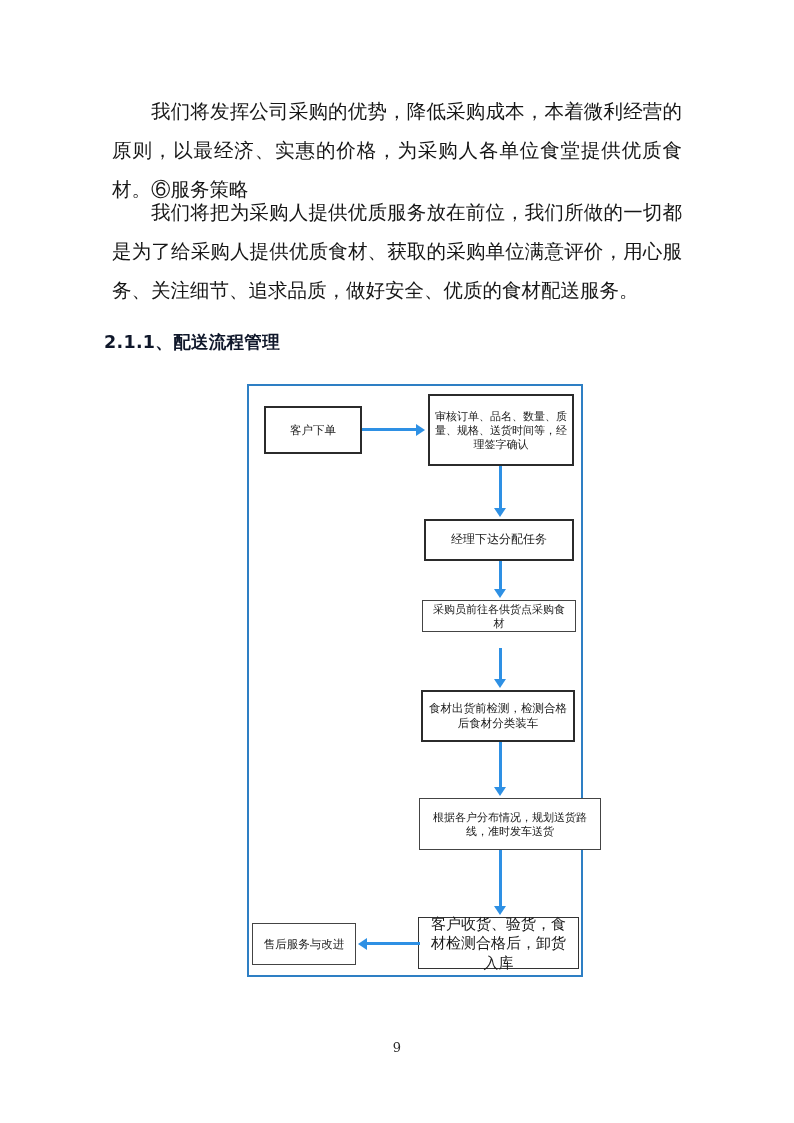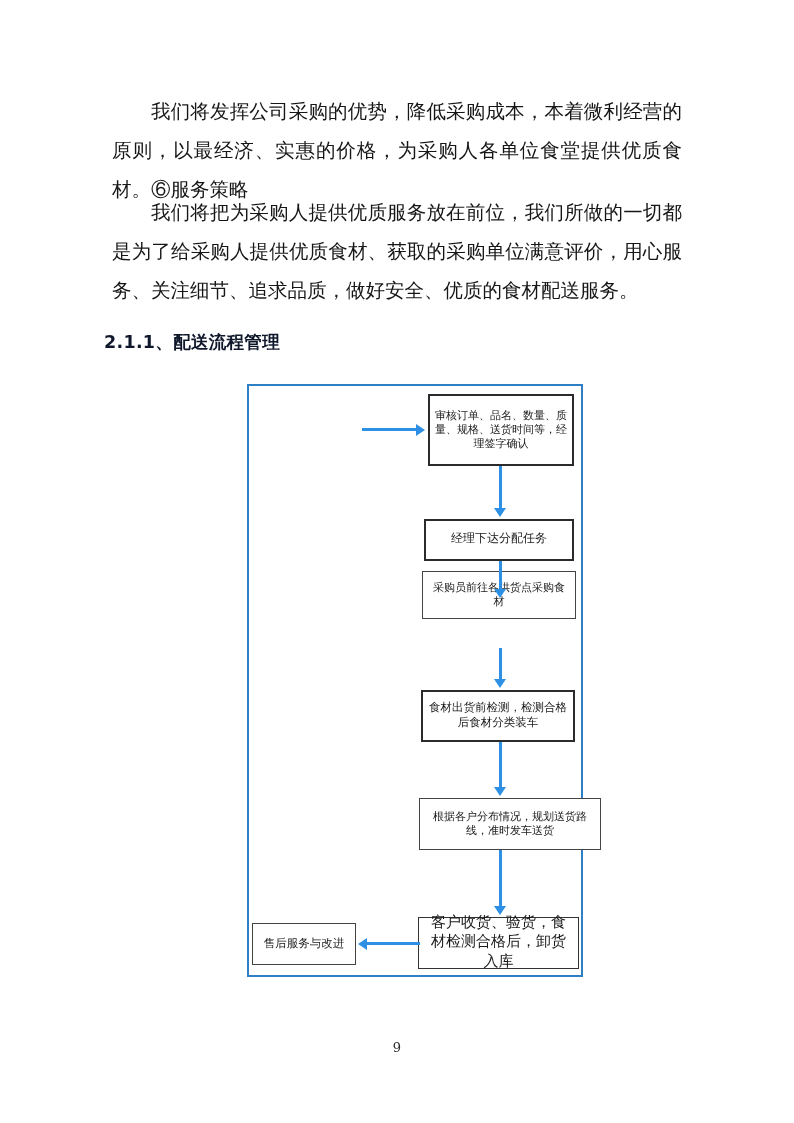--- a/index.html
+++ b/index.html
@@ -70,34 +70,34 @@
 
   
   .node {
     position: absolute;
     box-sizing: border-box;
     background: #ffffff;
     display: flex;
     align-items: center;
     justify-content: center;
     text-align: center;
-    font-family: Liberation Mono, monospace;
+    font-family: Liberation Sans, sans-serif;
     color: #1a1a1a;
     line-height: 1.30;
     padding: 2px 5px;
   }
   .node.thick  { border: 2.4px solid #2b2b2b; }
   .node.medium { border: 1.8px solid #333333; }
   .node.thin   { border: 1.1px solid #444444; }
 
   
   #node-order      { left: 264px; top: 406px; width: 98px;  height: 48px; font-size: 11.5px; }
   #node-review     { left: 428px; top: 394px; width: 146px; height: 72px; font-size: 11px; }
   #node-assign     { left: 424px; top: 519px; width: 150px; height: 42px; font-size: 12px; }
-  #node-purchase   { left: 422px; top: 571px; width: 154px; height: 48px; font-size: 11px; text-align: center; }
+  #node-purchase   { left: 422px; top: 600px; width: 154px; height: 32px; font-size: 11px; text-align: center; }
   #node-inspect    { left: 421px; top: 690px; width: 154px; height: 52px; font-size: 11.5px; }
   #node-route      { left: 419px; top: 798px; width: 182px; height: 52px; font-size: 11px; }
   #node-receive    { left: 418px; top: 917px; width: 161px; height: 52px; font-size: 15px; }
   #node-aftersales { left: 252px; top: 923px; width: 104px; height: 42px; font-size: 11.5px; }
 
   
   .conn {
     position: absolute;
     background: #2e90e4;
   }
@@ -173,20 +173,21 @@
   </div>
 
   <div class="text-block" id="para-3">
     <p>我们将把为采购人提供优质服务放在前位，我们所做的一切都是为了给采购人提供优质食材、获取的采购单位满意评价，用心服务、关注细节、追求品质，做好安全、优质的食材配送服务。</p>
   </div>
 
   <div class="heading">2.1.1、配送流程管理</div>
 
   <div class="flow-frame"></div>
 
+  <div class="node thick" id="node-order">客户下单</div>
   <div class="node thick" id="node-review">审核订单、品名、数量、质量、规格、送货时间等，经理签字确认</div>
   <div class="node thick" id="node-assign">经理下达分配任务</div>
   <div class="node thin" id="node-purchase">采购员前往各供货点采购食材</div>
   <div class="node thick" id="node-inspect">食材出货前检测，检测合格后食材分类装车</div>
   <div class="node thin" id="node-route">根据各户分布情况，规划送货路线，准时发车送货</div>
   <div class="node medium" id="node-receive">客户收货、验货，食材检测合格后，卸货入库</div>
   <div class="node thin" id="node-aftersales">售后服务与改进</div>
 
   <div class="conn h" id="c1-line"></div>
   <div class="arrow-head right" id="c1-head"></div>

